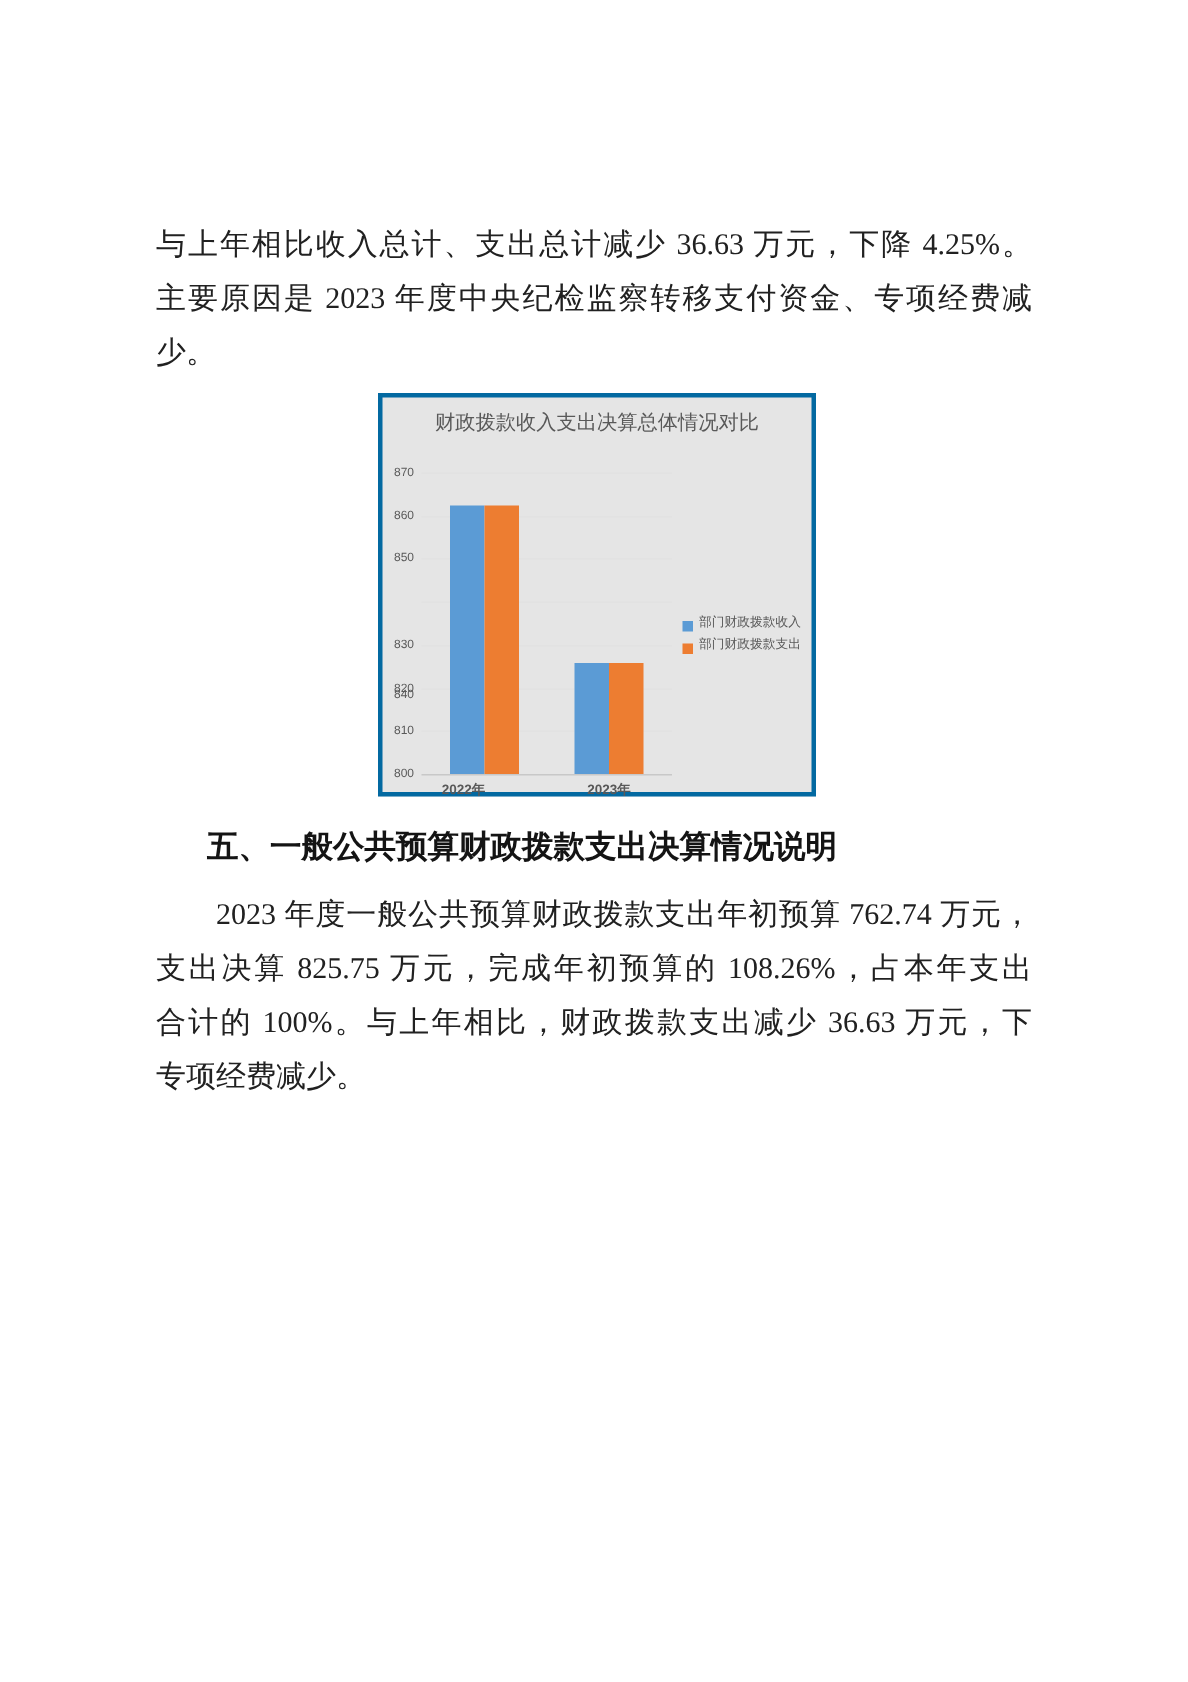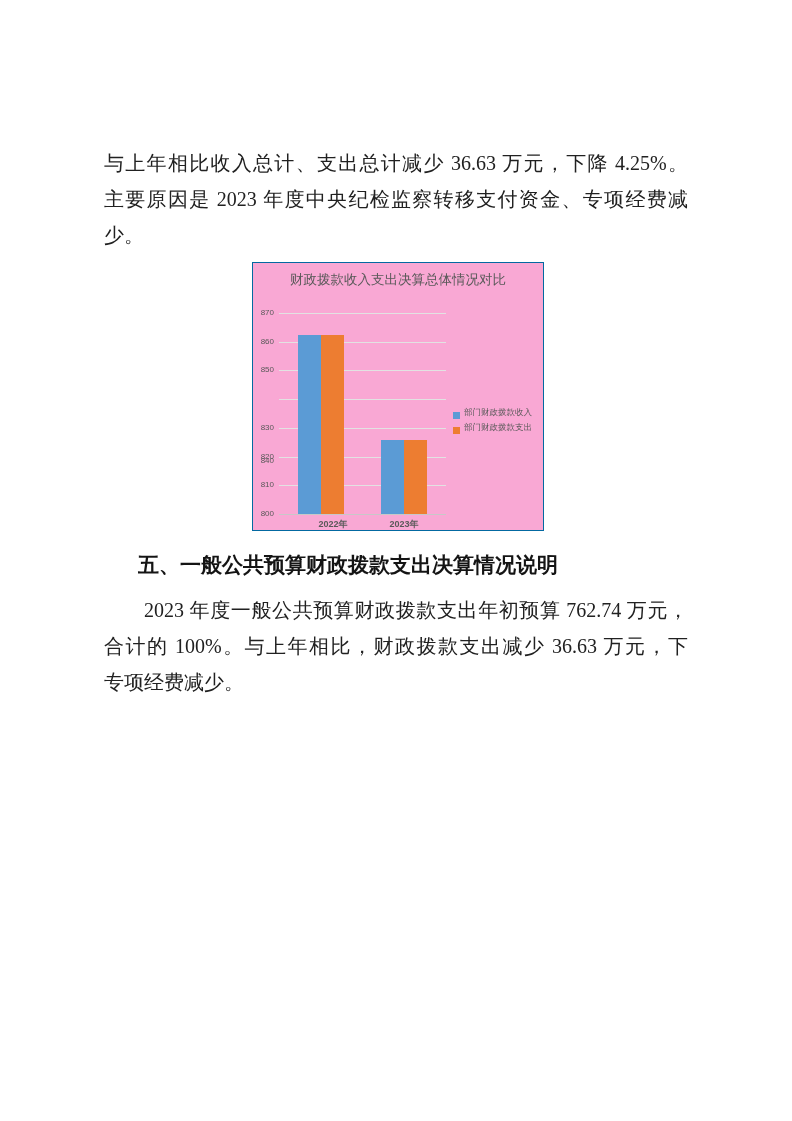--- a/index.html
+++ b/index.html
@@ -31,22 +31,22 @@
     position:absolute; left:104px; top:549px; width:600px;
     padding-left:34px;
     font-family:"Liberation Sans","DejaVu Sans",sans-serif;
     font-weight:bold; font-size:21px; line-height:32px;
     color:#141414;
   }
   
   .chart {
     position:absolute; left:252px; top:262px;
     width:292px; height:269px;
-    background:#f9a8d4;
-    border:1px solid #0369a1;
+    background:#e5e5e5;
+    border:3px solid #0369a1;
     font-family:"Liberation Sans","DejaVu Sans",sans-serif;
   }
   .chart-title {
     position:absolute; top:7px; left:0; width:100%;
     text-align:center; color:#595959;
     font-size:13.5px; line-height:19px;
   }
   .chart-plot { position:absolute; inset:0; }
   .gridline  { position:absolute; height:1px; background:#e2e2e2; }
   .axis-line { position:absolute; height:1px; background:#c8c8c8; }
@@ -91,38 +91,39 @@
         <div class="y-tick-label" style="left: 0px; top: 149px; margin-top: 44px;">840</div>
         <div class="gridline" style="left: 26px; width: 167px; top: 107.429px; background: rgb(226, 226, 226);"></div>
         <div class="y-tick-label" style="left: 0px; top: 102.429px;">850</div>
         <div class="gridline" style="left: 26px; width: 167px; top: 78.7143px; background: rgb(226, 226, 226);"></div>
         <div class="y-tick-label" style="left: 0px; top: 73.7143px;">860</div>
         <div class="gridline" style="left: 26px; width: 167px; top: 50px; background: rgb(226, 226, 226);"></div>
         <div class="y-tick-label" style="left: 0px; top: 45px;">870</div>
         <div class="axis-line" style="left: 26px; width: 167px; top: 251px; background: rgb(200, 200, 200);"></div>
         <div class="bar" style="left: 45px; top: 71.8803px; width: 23px; height: 179.12px; background: rgb(91, 155, 213);"></div>
         <div class="bar" style="left: 68px; top: 71.8803px; width: 23px; height: 179.12px; background: rgb(237, 125, 49);"></div>
-        <div class="x-tick-label" style="left: 50px; top: 256px; width: 60px;">2022年</div>
+        <div class="x-tick-label" style="left: 24px; top: 256px; width: 60px;">2022年</div>
         <div class="bar" style="left: 128px; top: 177.061px; width: 23px; height: 73.9393px; background: rgb(91, 155, 213);"></div>
         <div class="bar" style="left: 151px; top: 177.061px; width: 23px; height: 73.9393px; background: rgb(237, 125, 49);"></div>
         <div class="x-tick-label" style="left: 121px; top: 256px; width: 60px;">2023年</div>
         <div class="legend">
           <div class="legend-item">
             <span class="legend-swatch" style="background: rgb(91, 155, 213);"></span>
             <span class="legend-label">部门财政拨款收入</span>
           </div>
           <div class="legend-item">
             <span class="legend-swatch" style="background: rgb(237, 125, 49);"></span>
             <span class="legend-label">部门财政拨款支出</span>
           </div>
         </div>
       </div>
   </div>
 
   <div class="heading">五、一般公共预算财政拨款支出决算情况说明</div>
 
   <div class="para para-section">
     <div class="line line-indent">2023 年度一般公共预算财政拨款支出年初预算 762.74 万元，</div>
+    <div class="line">支出决算 825.75 万元，完成年初预算的 108.26%，占本年支出</div>
     <div class="line">合计的 100%。与上年相比，财政拨款支出减少 36.63 万元，下</div>
     <div class="line line-last">专项经费减少。</div>
   </div>
 
 </div>
 
 </body></html>

